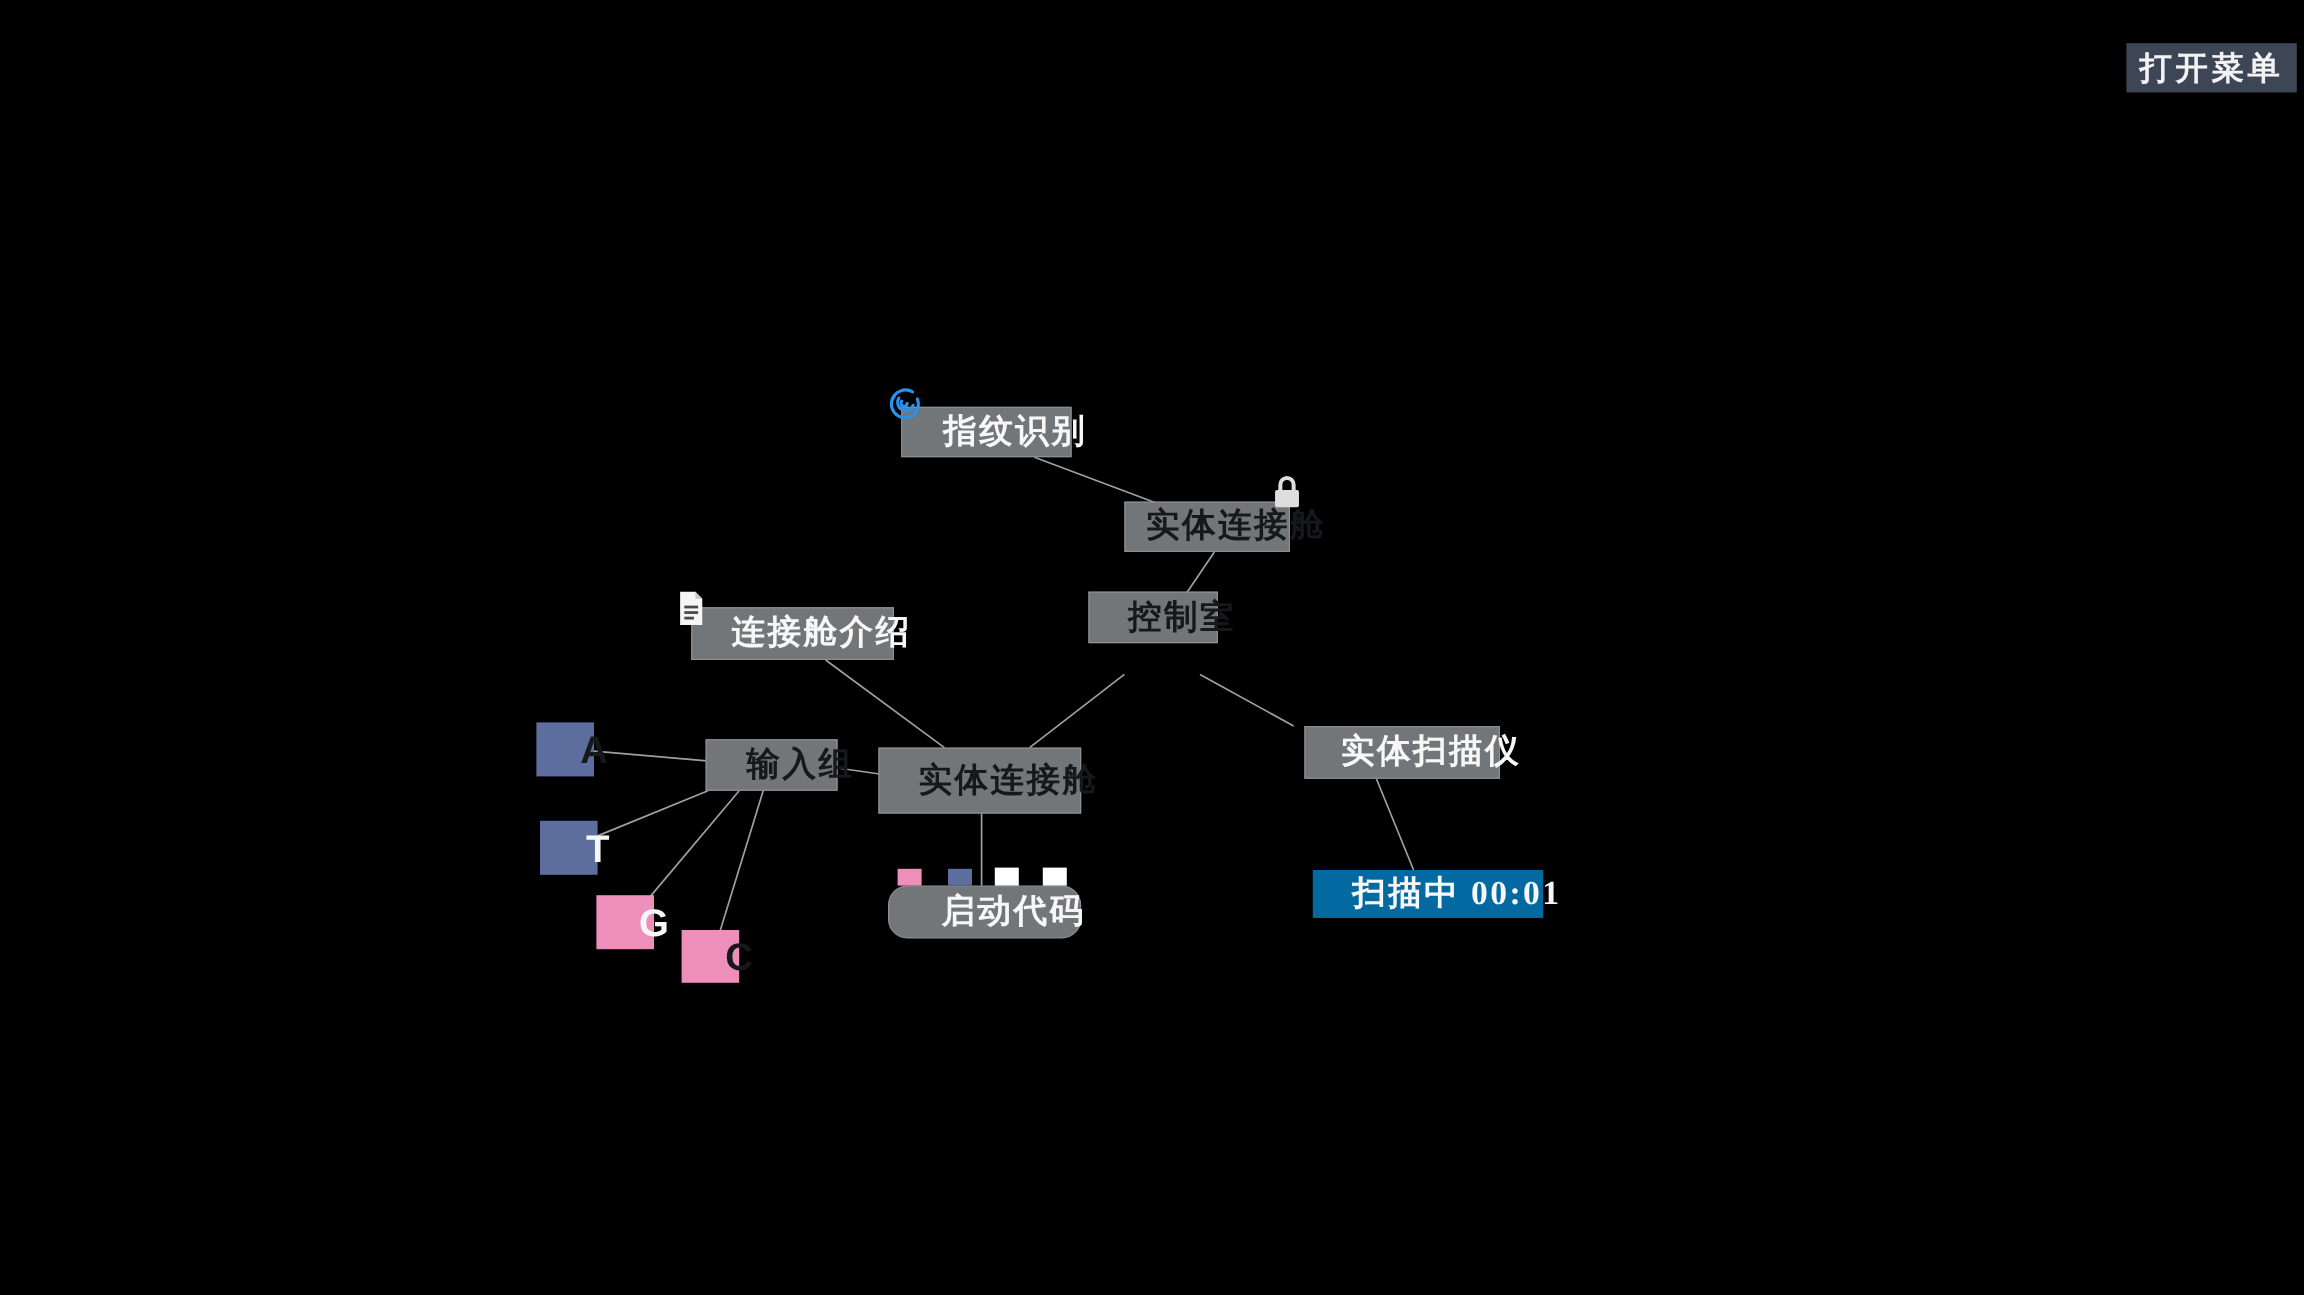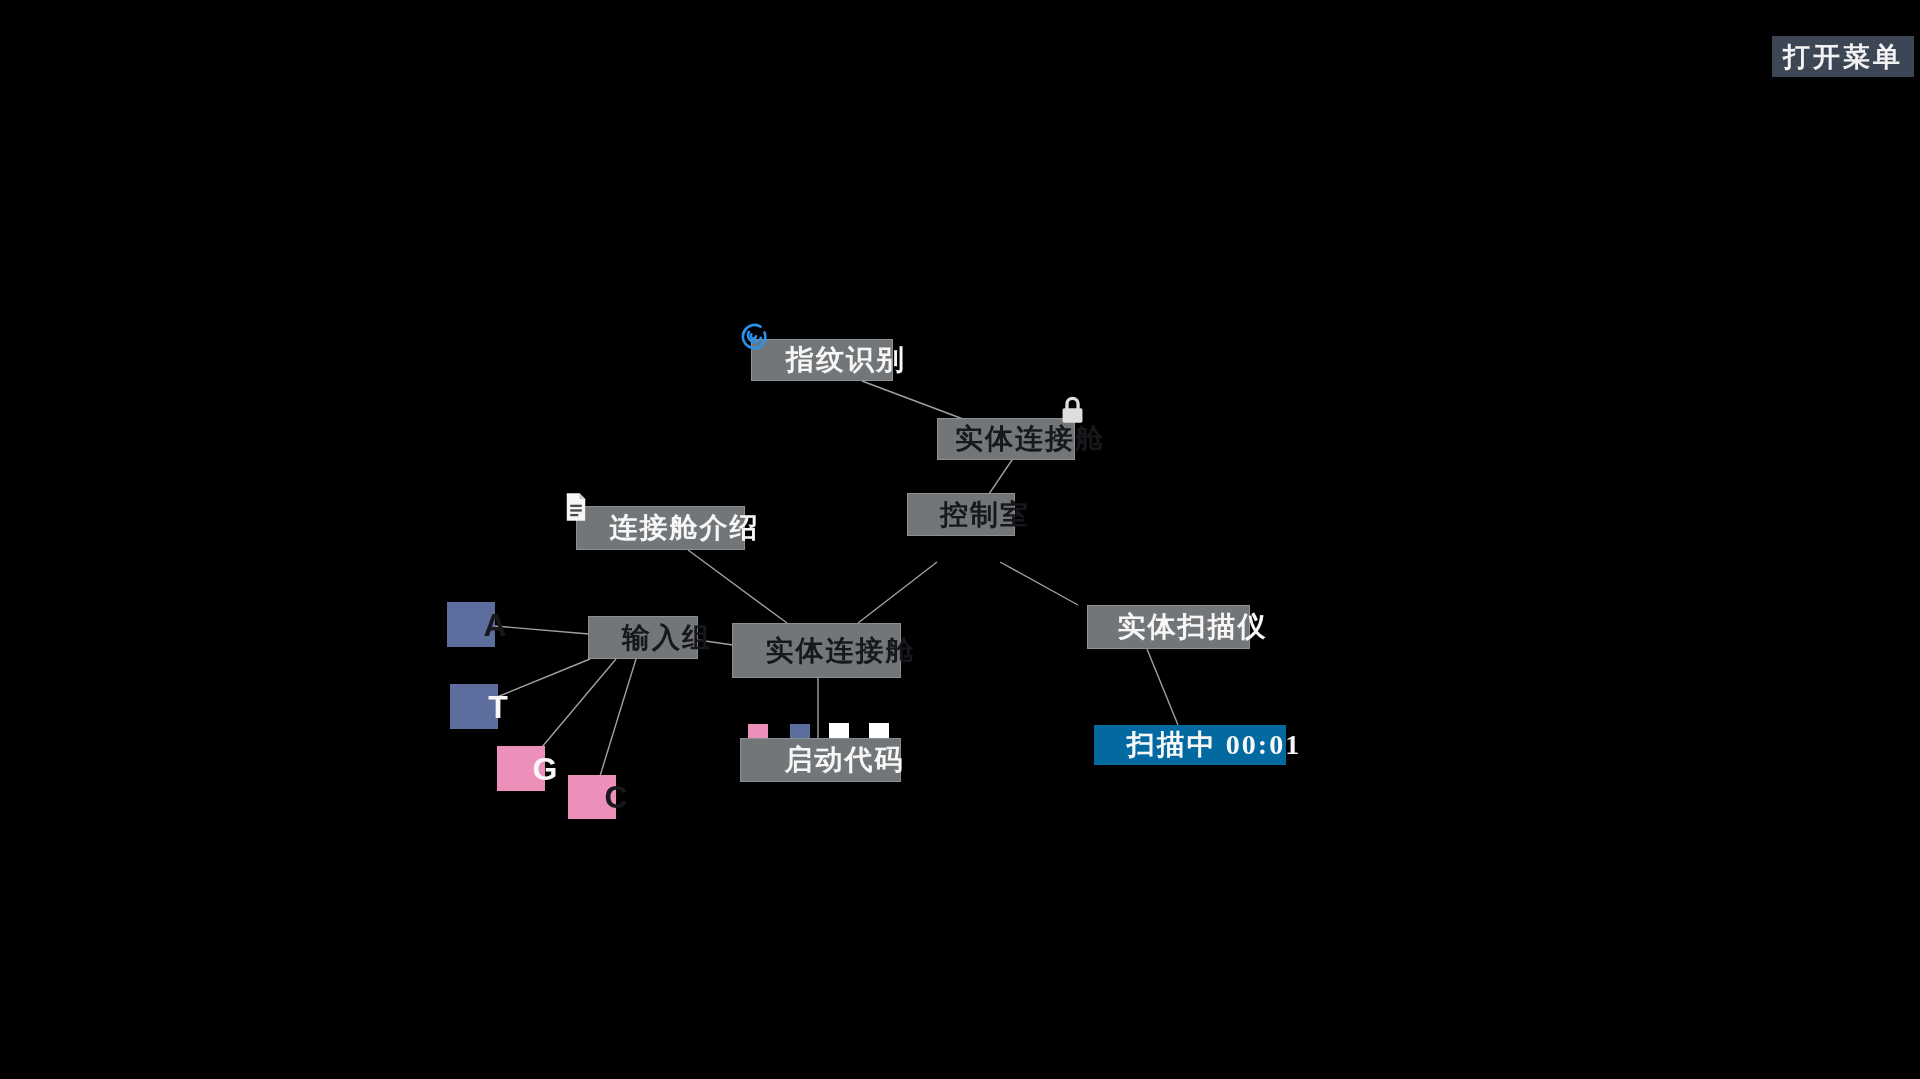--- a/index.html
+++ b/index.html
@@ -83,21 +83,21 @@
     </div>
     <div class="node bg-gray text-dark" style="left: 732px; top: 623px; width: 169px; height: 55px;">
       <span>实体连接舱</span>
     </div>
     <div class="node bg-gray text-light" style="left: 1047px; top: 605px; width: 163px; height: 44px; margin-left: 40px;">
       <span>实体扫描仪</span>
     </div>
     <div class="node bg-blue text-light" style="left: 1094px; top: 725px; width: 192px; height: 40px;">
       <span>扫描中 00:01</span>
     </div>
-    <div class="node bg-gray text-light" style="left: 740px; top: 738px; width: 161px; height: 44px;">
+    <div class="node bg-gray text-light" style="left: 740px; top: 738px; width: 161px; height: 44px; border-radius: 16px;">
       <span>启动代码</span>
     </div>
     <div class="node bg-slate text-dark letter" style="left: 447px; top: 602px; width: 48px; height: 45px;">
       <span>A</span>
     </div>
     <div class="node bg-slate text-light letter" style="left: 450px; top: 684px; width: 46px; height: 45px;">
       <span>T</span>
     </div>
     <div class="node bg-pink text-light letter" style="left: 497px; top: 746px; width: 46px; height: 45px;">
       <span>G</span>

